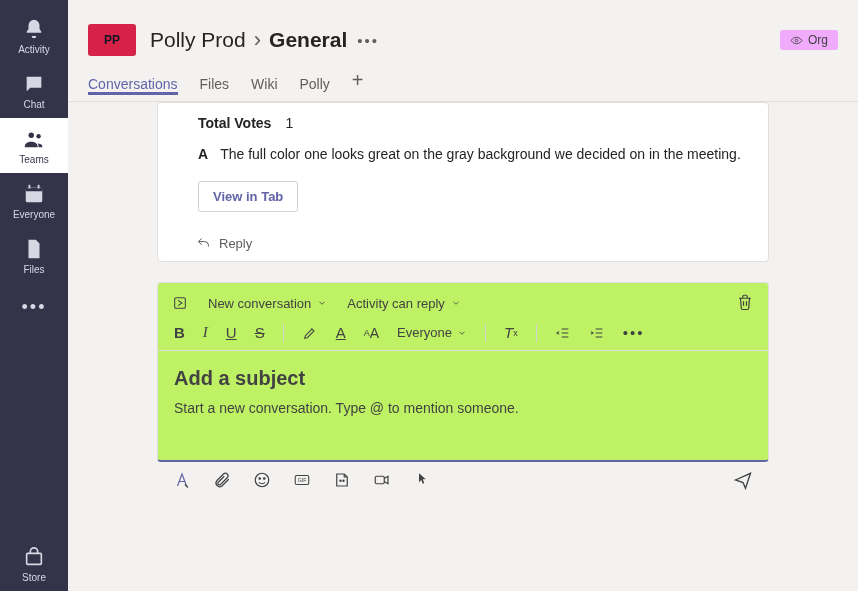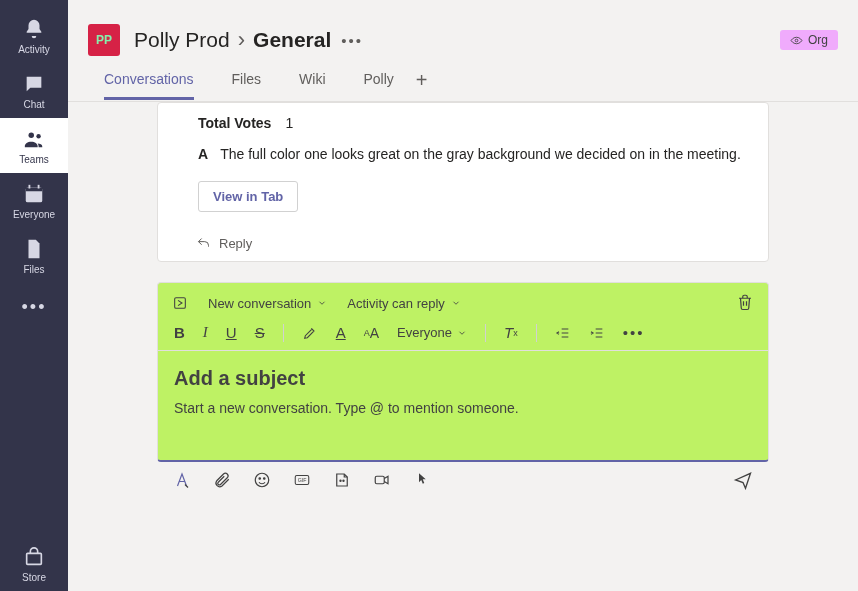--- a/index.html
+++ b/index.html
@@ -12,33 +12,33 @@
   .rail-item .ri-label { font-size: 10px; margin-top: 4px; }
   .rail-item svg { width: 22px; height: 22px; }
   .rail-spacer { flex: 1; }
   .rail-more { width: 68px; display:flex; justify-content:center; padding:14px 0; color:#d7d7e4; cursor:pointer; font-size:18px; letter-spacing:2px; }
   
   
   .main { flex: 1; background: #f3f2f1; display: flex; flex-direction: column; }
   
   
   .header { display: flex; align-items: center; padding: 16px 20px 0 20px; height: 64px; }
-  .team-tile { width: 32px; height: 32px; background: #d62246; color:#86efac; font-size:12px; font-weight:600; display:flex; align-items:center; justify-content:center; border-radius:3px; margin-right:14px; }
+  .team-tile { width: 48px; height: 32px; background: #d62246; color:#0f172a; font-size:12px; font-weight:600; display:flex; align-items:center; justify-content:center; border-radius:3px; margin-right:14px; }
   .header-title { font-size: 21px; color:#252423; display:flex; align-items:center; gap:8px; }
   .header-title .team { font-weight:400; }
   .header-title .chev { color:#605e5c; font-size:22px; }
   .header-title .chan { font-weight:700; }
   .header-title .more { font-size:15px; color:#605e5c; letter-spacing:2px; margin-left:2px; }
   .header-spacer { flex:1; }
   .org-chip { background:#f0abfc; border-radius:3px; padding:3px 10px; font-size:12px; color:#424242; display:flex; align-items:center; gap:5px; }
   .org-chip svg { width:13px; height:13px; }
   
   
   .tabs { display:flex; align-items:center; gap:22px; padding: 6px 20px 0; height:38px; border-bottom:1px solid #e1dfdd; }
-  .tab { font-size:14px; color:#605e5c; padding-bottom:10px; border-bottom:3px solid transparent; cursor:pointer;margin-left:16px; }
+  .tab { font-size:14px; color:#605e5c; border-bottom:3px solid transparent; cursor:pointer; }
   .tab.active { color:#6264a7; border-bottom-color:#6264a7; }
   .tab-add { font-size:20px; color:#605e5c; padding-bottom:10px; cursor:pointer; }
   
   
   .feed { flex:1; padding: 0 89px 0 89px; overflow:auto; }
   .card { background:#fff; border:1px solid #e1dfdd; border-radius:4px; margin-top:0;padding-left:22px; }
   .card-inner { padding: 12px 18px 16px; }
   .votes-row { display:flex; align-items:center; gap:14px; font-size:14px; margin-bottom:14px; }
   .votes-row .tv { font-weight:700; color:#252423; }
   .votes-row .tvn { color:#252423; }

